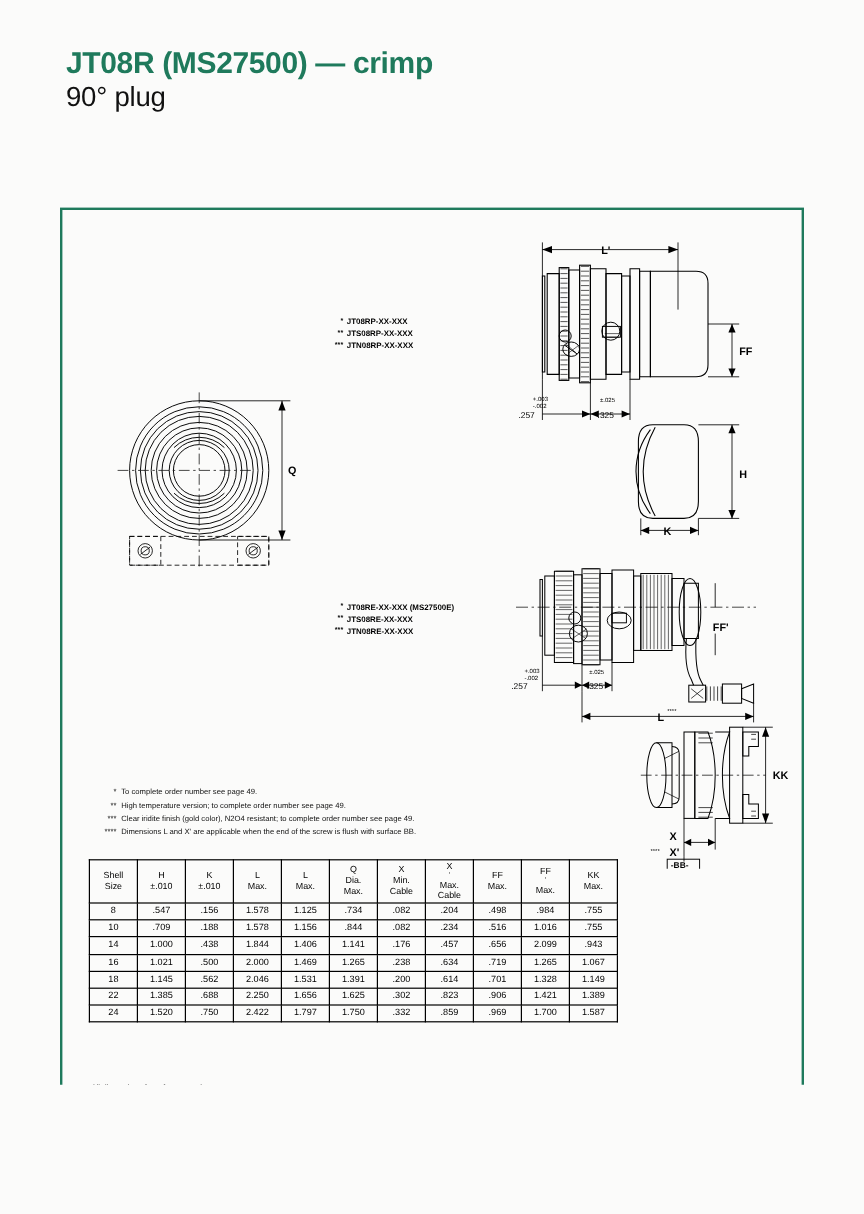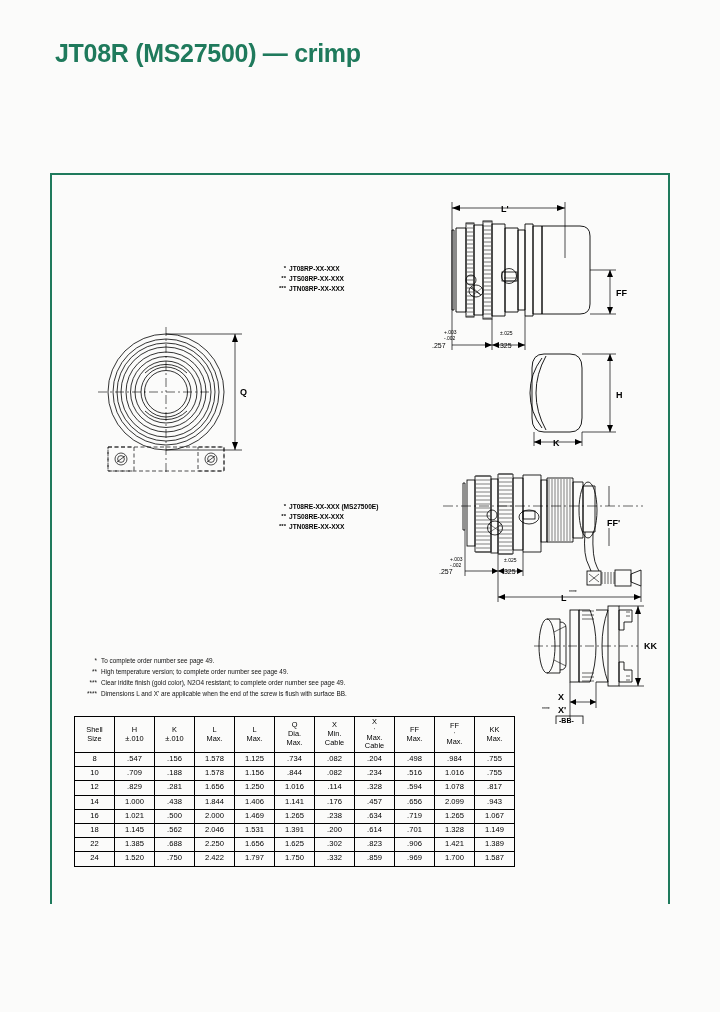--- a/index.html
+++ b/index.html
@@ -69,20 +69,21 @@
   .dimnum { font-size: 7px; fill: #000; }
   .tol { font-size: 5px; fill: #000; }
 </style>
 </head>
 <body>
 
 <div class="page">
 
   <div class="heading">
     <div class="title-main">JT08R (MS27500) — crimp</div>
+    <div class="title-sub">90° plug</div>
   </div>
 
   <div class="frame"></div>
 
   <div class="dwg" style="left:90px; top:325px;">
     <svg width="175" height="160" viewBox="0 0 175 160">
       <g fill="none" stroke="#000" stroke-width="0.8">
         <circle cx="76" cy="67" r="58"></circle>
         <circle cx="76" cy="67" r="53"></circle>
         <circle cx="76" cy="67" r="49"></circle>
@@ -277,21 +278,21 @@
       <span class="star">*</span><span>JT08RP-XX-XXX</span>
     </div>
     <div>
       <span class="star">**</span><span>JTS08RP-XX-XXX</span>
     </div>
     <div>
       <span class="star">***</span><span>JTN08RP-XX-XXX</span>
     </div>
   </div>
 
-  <div class="dwg" style="left:413px; top:470px;">
+  <div class="dwg" style="left:400px; top:470px;">
     <svg width="245" height="145" viewBox="0 0 245 145">
 
       <line x1="30" y1="36" x2="230" y2="36" stroke="#000" stroke-width="0.6" stroke-dasharray="10,3,2,3"></line>
 
       <g fill="none" stroke="#000" stroke-width="0.85">
         <path d="M52 13 L52 60 L50 60 L50 13 Z"></path>
         <rect x="54" y="10" width="8" height="66"></rect>
         <path d="M62 6 L78 6 L78 82 L62 82 Z"></path>
         <rect x="78" y="9" width="7" height="74"></rect>
         <path d="M85 4 L100 4 L100 84 L85 84 Z"></path>
@@ -581,33 +582,20 @@
             <td>.188</td>
             <td>1.578</td>
             <td>1.156</td>
             <td>.844</td>
             <td>.082</td>
             <td>.234</td>
             <td>.516</td>
             <td>1.016</td>
             <td>.755</td>
           </tr>
-          <tr class="grp-top">
-            <td>12</td>
-            <td>.829</td>
-            <td>.281</td>
-            <td>1.656</td>
-            <td>1.250</td>
-            <td>1.016</td>
-            <td>.114</td>
-            <td>.328</td>
-            <td>.594</td>
-            <td>1.078</td>
-            <td>.817</td>
-          </tr>
           <tr>
             <td>14</td>
             <td>1.000</td>
             <td>.438</td>
             <td>1.844</td>
             <td>1.406</td>
             <td>1.141</td>
             <td>.176</td>
             <td>.457</td>
             <td>.656</td>

